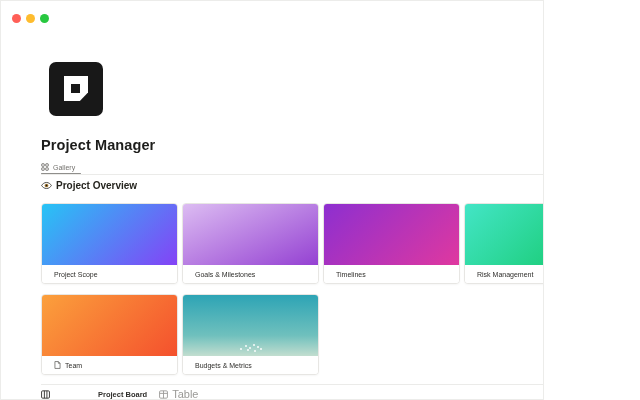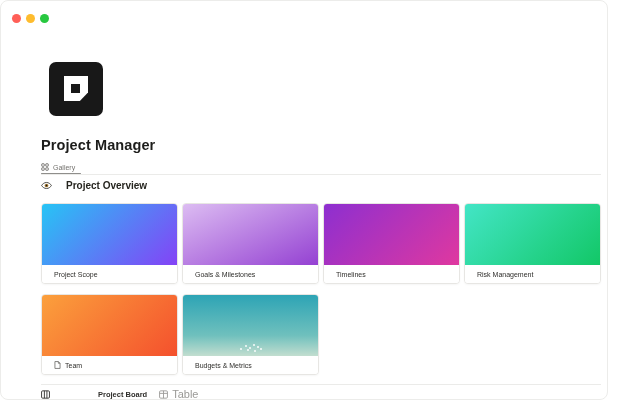--- a/index.html
+++ b/index.html
@@ -1,34 +1,34 @@
 <!DOCTYPE html>
 <html><head>
 <meta charset="utf-8">
 <style>
   * { margin:0; padding:0; box-sizing:border-box; }
   html,body { background:#fff; }
   body { font-family:"Liberation Sans", sans-serif; color:#37352f; }
   .window {
-    position:relative; width:608px; height:400px; background:#ffffff;
-    border:1px solid #ececea; border-radius:8px; overflow:hidden;
+    position:relative; width:544px; height:400px; background:#ffffff;
+    border:1px solid #ececea; border-radius:0; overflow:hidden;
   }
   .traffic-light { position:absolute; width:9px; height:9px; border-radius:50%; top:13px; }
   .logo { position:absolute; left:48px; top:61px; width:54px; height:54px; background:#181818; border-radius:7px; }
   .logo-page { position:absolute; left:15px; top:14px; width:24px; height:25px; background:#ffffff;
     clip-path:polygon(0 0,100% 0,100% 66%,66% 100%,0 100%); }
   .logo-dot { position:absolute; left:22px; top:22px; width:9px; height:9px; background:#181818; }
   .page-title { position:absolute; left:40px; top:136px; font-size:14.5px; font-weight:700; color:#1d1d1b; letter-spacing:.1px; }
   .tabbar { position:absolute; left:40px; top:160px; height:12px; display:flex; align-items:center; gap:4px; }
   .tab-label { font-size:7px; color:#74726e; font-weight:500; }
   .tab-underline { position:absolute; left:40px; top:171.5px; width:40px; height:1.5px; background:#8f8e8b; border-radius:1px; }
   .divider { position:absolute; left:40px; width:560px; height:1px; background:#ebebe9; }
   .divider.top { top:173px; }
   .divider.bottom { top:382.5px; }
-  .section-header { position:absolute; left:40px; top:179px; display:flex; align-items:center; gap:14px; }
+  .section-header { position:absolute; left:40px; top:179px; display:flex; align-items:center; gap:4px; }
   .section-title { font-size:10px; font-weight:700; color:#26251f; }
   .card {
     position:absolute; width:137px; height:81px; background:#fff;
     border:1px solid #e7e6e3; border-radius:4px; overflow:hidden;
     box-shadow:0 1px 2px rgba(0,0,0,.04); cursor:pointer;
   }
   .card-cover { position:absolute; left:0; top:0; width:100%; height:62px; }
   .speckles { position:absolute; left:62px; top:50px; width:1.6px; height:1.6px; border-radius:50%; background:#fff; opacity:.85;
     box-shadow:4px 2px 0 #fff, 8px -1px 0 #fff, 12px 1px 0 #fff, -5px 3px 0 #fff, 15px 3px 0 #fff, 2px 4px 0 #fff, 9px 5px 0 #fff; }
   .card-label { position:absolute; left:0; bottom:0; width:100%; height:18px; background:#fff;

